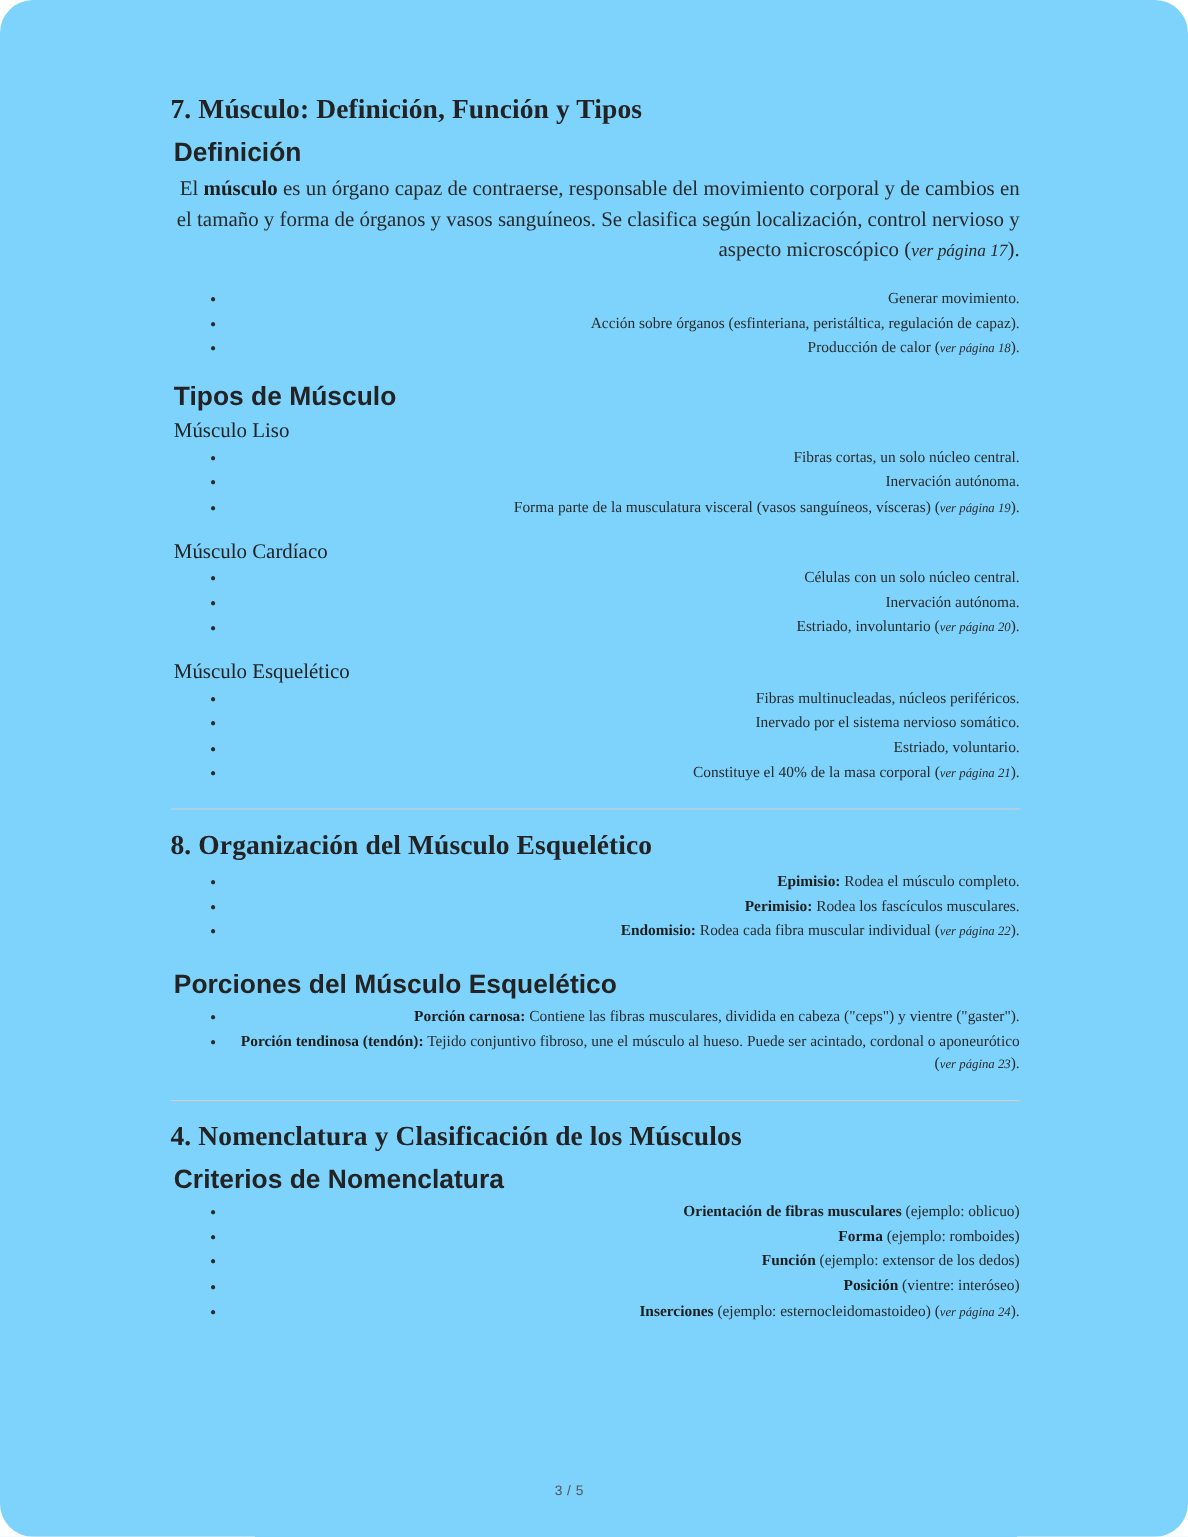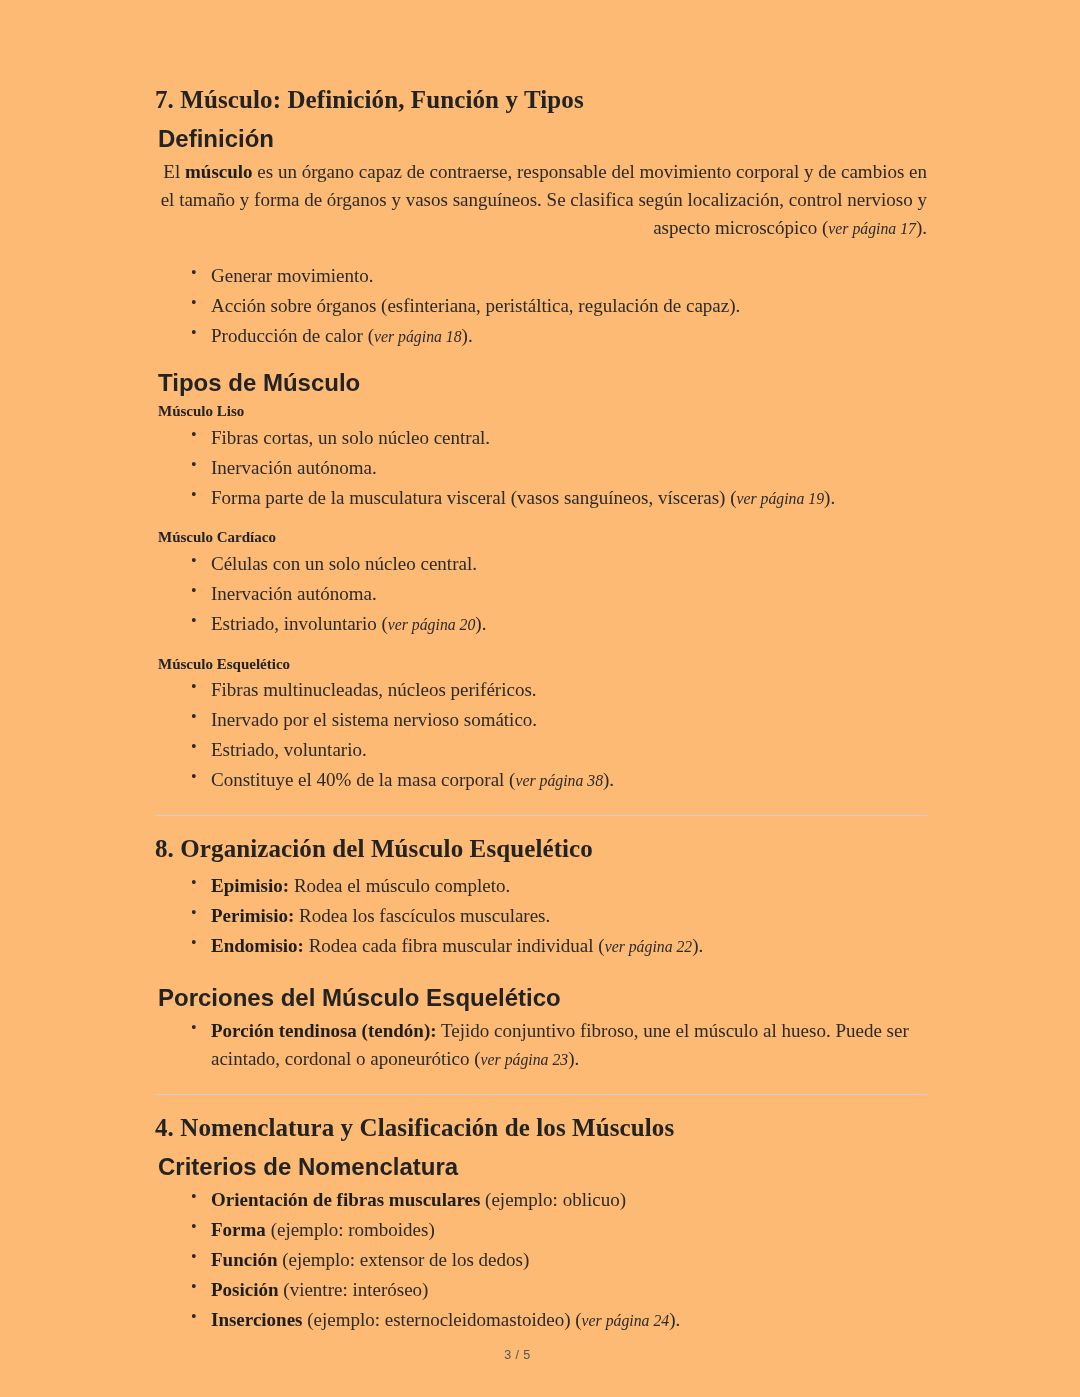--- a/index.html
+++ b/index.html
@@ -5,25 +5,26 @@
 <style>
   html, body {
     margin: 0;
     padding: 0;
     background: #ffffff;
   }
   .page {
     position: relative;
     width: 1080px;
     height: 1397px;
-    background: #fdba74;
+    background: #7dd3fc;
     box-sizing: border-box;
     font-family: "Liberation Serif", "DejaVu Serif", serif;
     color: #2a2a2a;
     overflow: hidden;
+    border-radius: 30px;
   }
   .content {
     position: absolute;
     left: 155px;
     top: 84px;
     width: 772px;
   }
 
   h2.section-title {
     font-family: "Liberation Serif", "DejaVu Serif", serif;
@@ -38,46 +39,47 @@
     font-family: Liberation Sans, sans-serif;
     font-size: 24px;
     font-weight: bold;
     color: #232323;
     margin: 0 0 4px 0;
     line-height: 1.3;
     padding-left: 3px;
   }
   h4.minor-title {
     font-family: "Liberation Serif", "DejaVu Serif", serif;
-    font-size: 15px;
-    font-weight: bold;
+    font-size: 19px;
+    font-weight: normal;
     color: #232323;
     margin: 0 0 2px 0;
     line-height: 1.3;
     padding-left: 3px;
   }
   p.body-text {
     font-size: 19px;
     line-height: 1.47;
     margin: 0 0 8px 0;
     color: #2a2a2a;
     text-align: right;
   }
   ul.bullets {
     list-style: none;
     margin: 0 0 10px 0;
     padding: 0 0 0 36px;
   }
   ul.bullets > li {
     position: relative;
-    font-size: 19px;
+    font-size: 14px;
     line-height: 1.47;
     padding-left: 20px;
     margin: 0 0 2px 0;
     color: #2a2a2a;
+    text-align: right;
   }
   ul.bullets > li::before {
     content: "\2022";
     position: absolute;
     left: 0;
     top: -1px;
     font-size: 16px;
     color: #2a2a2a;
   }
   .gap-small { height: 12px; }
@@ -151,38 +153,39 @@
       <li><span>Estriado, involuntario (</span><em class="ref">ver página 20</em><span>).</span></li>
     </ul>
 
     <div class="gap-tiny"></div>
 
     <h4 class="minor-title">Músculo Esquelético</h4>
     <ul class="bullets">
       <li><span>Fibras multinucleadas, núcleos periféricos.</span></li>
       <li><span>Inervado por el sistema nervioso somático.</span></li>
       <li><span>Estriado, voluntario.</span></li>
-      <li><span>Constituye el 40% de la masa corporal (</span><em class="ref">ver página 38</em><span>).</span></li>
+      <li><span>Constituye el 40% de la masa corporal (</span><em class="ref">ver página 21</em><span>).</span></li>
     </ul>
 
     <hr class="divider">
 
     <h2 class="section-title">8. Organización del Músculo Esquelético</h2>
 
     <ul class="bullets">
       <li><b>Epimisio:</b><span> Rodea el músculo completo.</span></li>
       <li><b>Perimisio:</b><span> Rodea los fascículos musculares.</span></li>
       <li><b>Endomisio:</b><span> Rodea cada fibra muscular individual (</span><em class="ref">ver página 22</em><span>).</span></li>
     </ul>
 
     <div class="gap-small"></div>
 
     <h3 class="sub-title">Porciones del Músculo Esquelético</h3>
 
     <ul class="bullets">
+      <li><b>Porción carnosa:</b><span> Contiene las fibras musculares, dividida en cabeza ("ceps") y vientre ("gaster").</span></li>
       <li><b>Porción tendinosa (tendón):</b><span> Tejido conjuntivo fibroso, une el músculo al hueso. Puede ser acintado, cordonal o aponeurótico (</span><em class="ref">ver página 23</em><span>).</span></li>
     </ul>
 
     <hr class="divider">
 
     <h2 class="section-title">4. Nomenclatura y Clasificación de los Músculos</h2>
 
     <h3 class="sub-title">Criterios de Nomenclatura</h3>
 
     <ul class="bullets">

